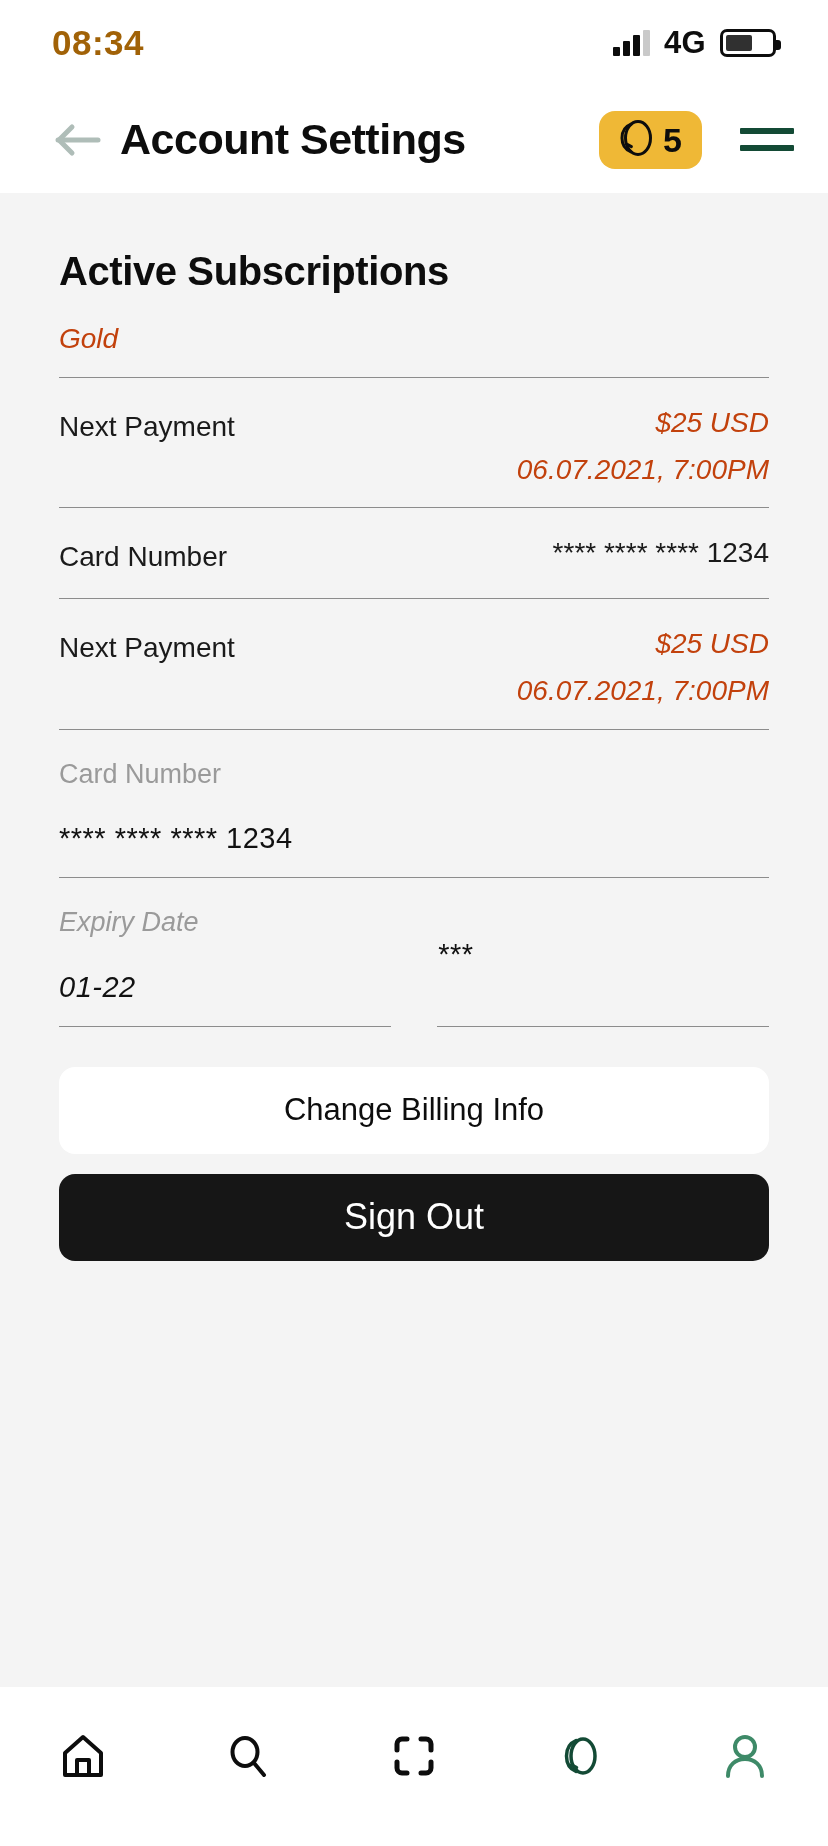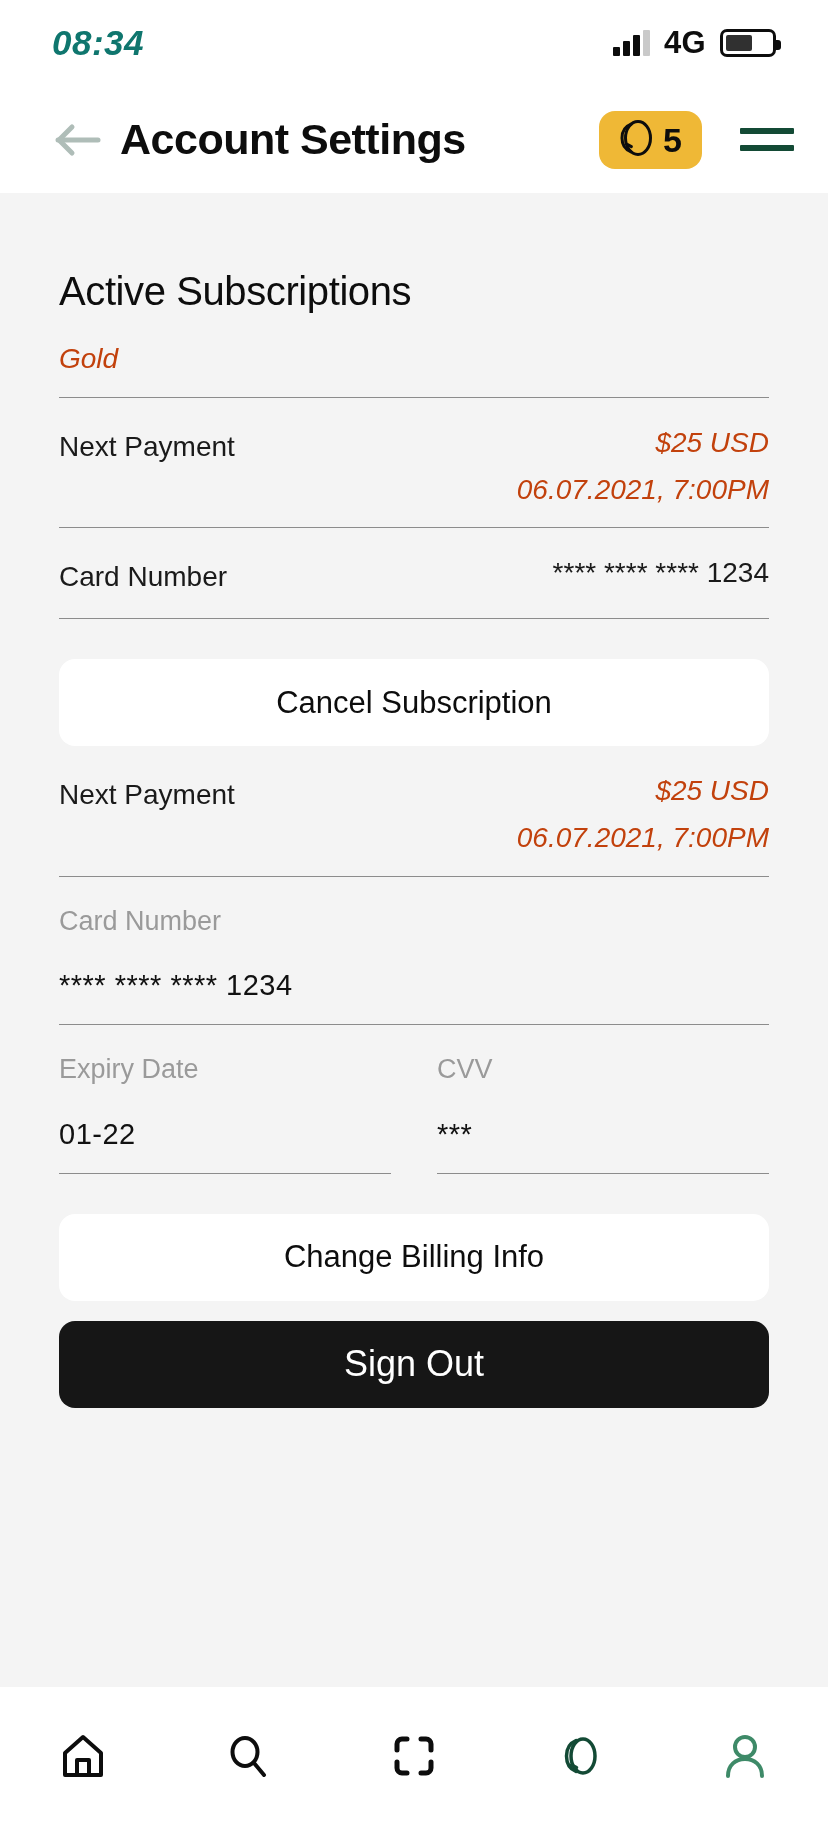--- a/index.html
+++ b/index.html
@@ -11,21 +11,21 @@
   }
   .phone { position:relative; width:828px; height:1846px; background:#F4F4F4; overflow:hidden; }
 
   
   .statusbar {
     position:absolute; top:0; left:0; width:828px; height:86px;
     background:#FFFFFF;
     display:flex; align-items:center; justify-content:space-between;
     padding:0 52px 0 52px;
   }
-  .status-time { font-size:35px; font-weight:bold; color:#0f766e; letter-spacing:0.5px;font-style:italic; }
+  .status-time { font-size:35px; font-weight:bold; color:#a16207; letter-spacing:0.5px; }
   .status-right { display:flex; align-items:center; gap:14px; }
   .sigbars { display:flex; align-items:flex-end; gap:3px; height:26px; }
   .sigbars i { display:block; width:7px; background:#0D0D0D; border-radius:1px; }
   .sigbars i:nth-child(1){ height:9px; }
   .sigbars i:nth-child(2){ height:15px; }
   .sigbars i:nth-child(3){ height:21px; }
   .sigbars i:nth-child(4){ height:26px; background:#C9C9C9; }
   .net-label { font-size:31px; font-weight:bold; color:#0D0D0D; letter-spacing:0.3px; }
   .battery { position:relative; width:56px; height:28px; border:3px solid #0D0D0D; border-radius:7px; padding:3px; }
   .battery .fill { height:100%; background:#303030; border-radius:2px; width:60%; }
@@ -67,22 +67,22 @@
 
   .promo-btn {
     margin-top:43px; width:100%; height:79px;
     background:#EFB836; border:none; border-radius:16px;
     font-family:"Liberation Sans", sans-serif;
     font-size:33px; color:#0D0D0D; cursor:pointer;
     display:flex; align-items:center; justify-content:center;
   }
 
   .section-title {
-    font-size:40px; font-weight:normal; color:#0D0D0D;
-    letter-spacing:-0.4px; margin-top:76px;
+    font-size:40px; font-weight:bold; color:#0D0D0D;
+    letter-spacing:-0.4px; margin-top:56px;
   }
 
   .row {
     display:flex; justify-content:space-between; align-items:flex-start;
     padding:30px 0 22px 0;
     border-bottom:1.5px solid #8C8C8C;
   }
   .row-label { font-size:28px; color:#1A1A1A; line-height:1.35; }
   .row-values { text-align:right; display:flex; flex-direction:column; gap:16px; }
   .row-value { font-size:28px; line-height:1.1; }
@@ -103,21 +103,21 @@
     font-size:36px; color:#FFFFFF; cursor:pointer;
     display:flex; align-items:center; justify-content:center;
   }
 
   .field { padding-top:28px; border-bottom:1.5px solid #8C8C8C; }
   .field-label { font-size:27px; color:#9A9A9A; line-height:1.2; }
   .field-value {
     font-size:29px; color:#111111; margin-top:33px; margin-bottom:22px;
     letter-spacing:0.5px; line-height:1.1; min-height:32px;
   }
-  .field-row { display:flex; gap:46px; }
+  .field-row { display:flex; gap:46px;font-style:italic; }
   .field-row .field { flex:1 1 0; }
 
   
   .bottomnav {
     position:absolute; left:0; bottom:0; width:828px; height:159px;
     background:#FFFFFF; display:flex; align-items:flex-start;
     padding-top:36px;
   }
   .navitem {
     flex:1 1 0; display:flex; align-items:center; justify-content:center;
@@ -191,21 +191,20 @@
       </div>
     </div>
 
     <div class="row">
       <div class="row-label">Card Number</div>
       <div class="row-values">
         <div class="row-value v-dark">**** **** **** 1234</div>
       </div>
     </div>
 
-    <button class="ghost-btn">Cancel Subscription</button>
 
 
     <div class="row">
       <div class="row-label">Next Payment</div>
       <div class="row-values">
         <div class="row-value v-green">$25 USD</div>
         <div class="row-value v-green">06.07.2021, 7:00PM</div>
       </div>
     </div>
 
@@ -213,21 +212,20 @@
       <div class="field-label">Card Number</div>
       <div class="field-value">**** **** **** 1234</div>
     </div>
 
     <div class="field-row">
       <div class="field">
         <div class="field-label">Expiry Date</div>
         <div class="field-value">01-22</div>
       </div>
       <div class="field">
-        <div class="field-label">CVV</div>
         <div class="field-value">***</div>
       </div>
     </div>
 
     <button class="ghost-btn">Change Billing Info</button>
     <button class="dark-btn">Sign Out</button>
   </div>
 
   <div class="bottomnav">
 

